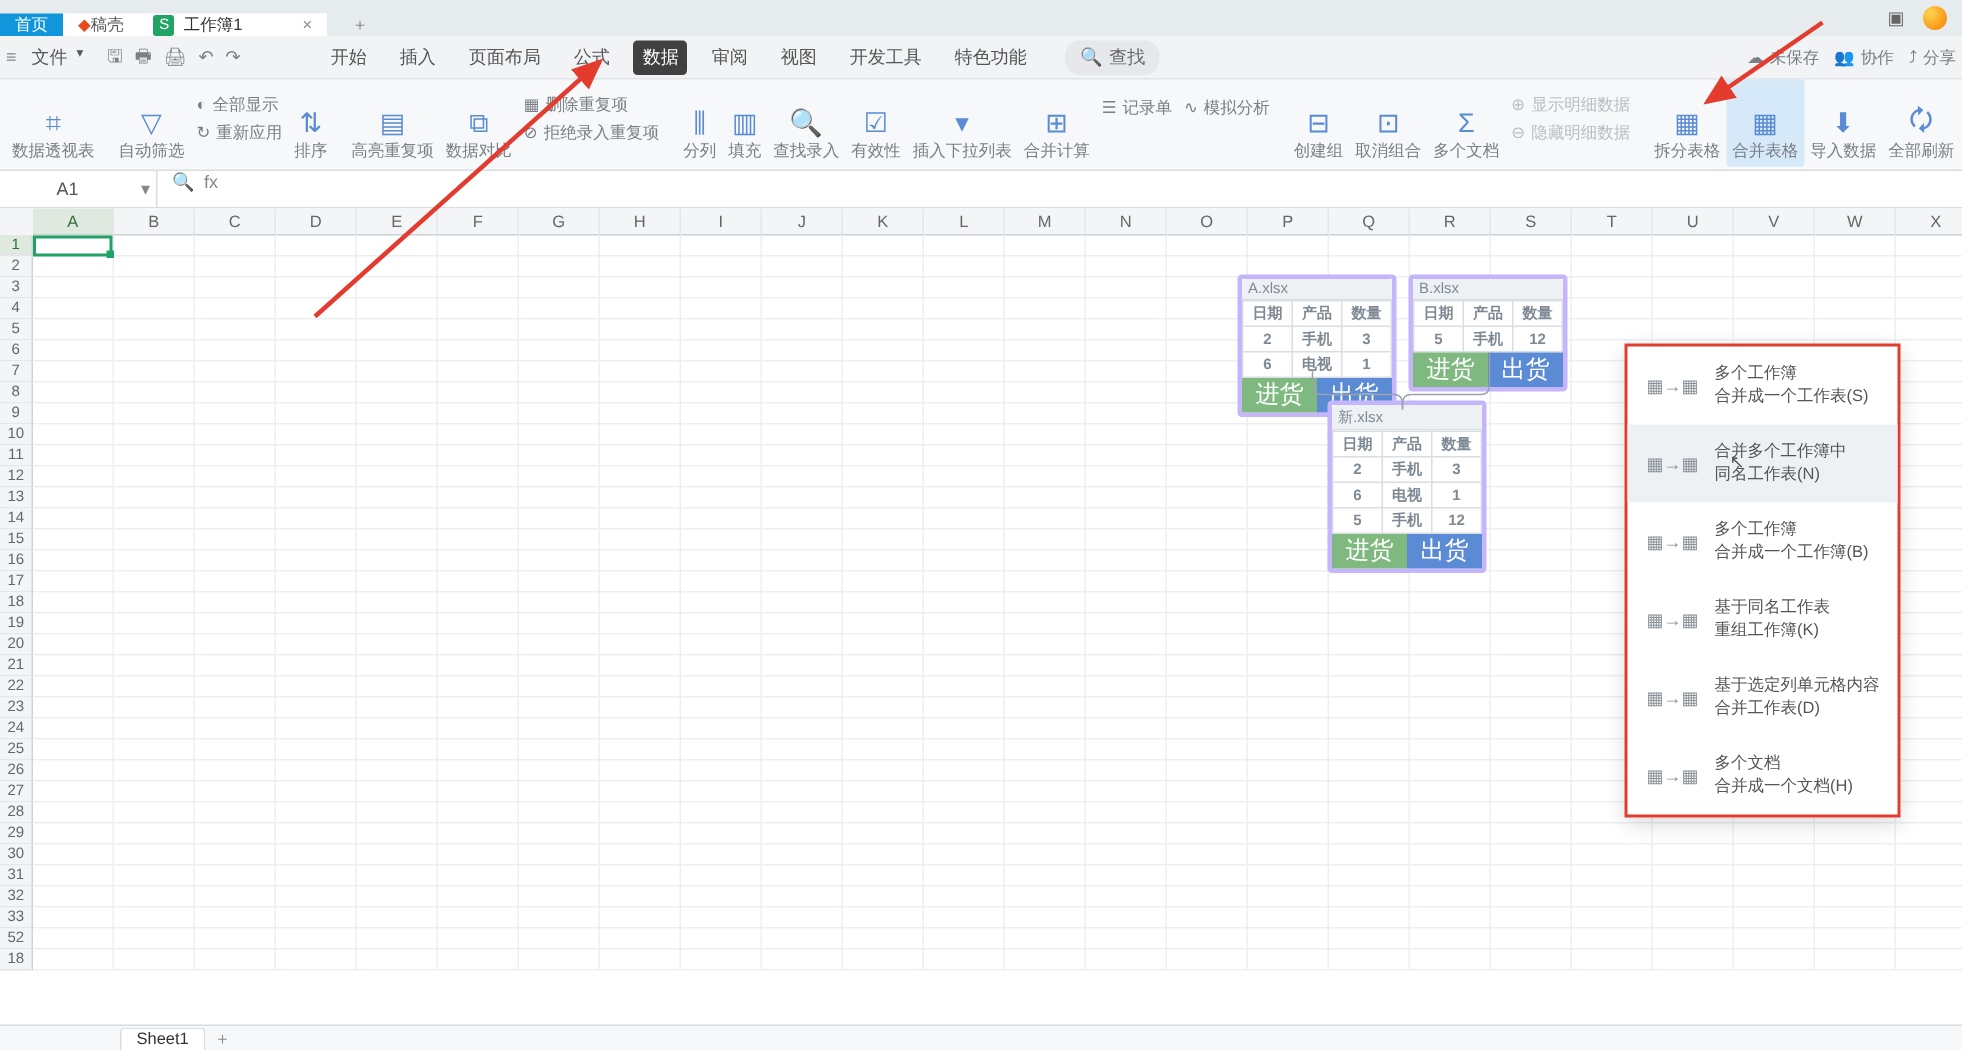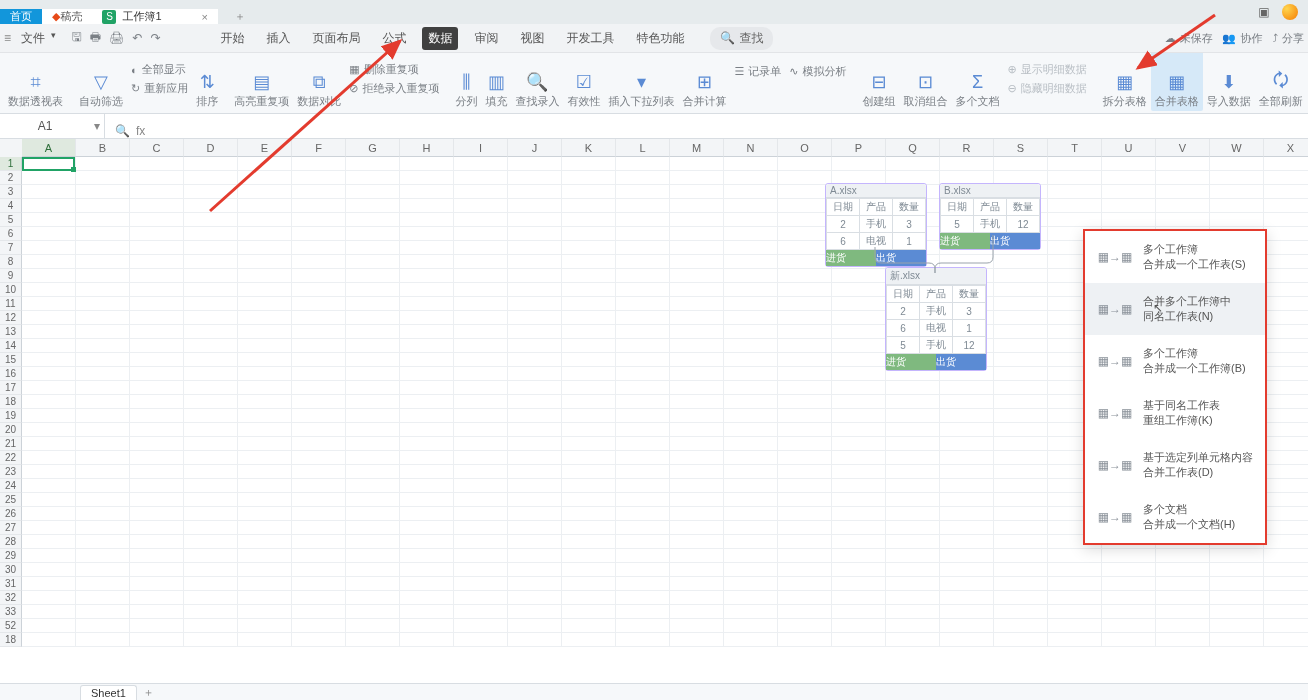--- a/index.html
+++ b/index.html
@@ -25,45 +25,45 @@
 .menubar-right{position:absolute;right:4px;top:0;height:28px;display:flex;align-items:center;gap:10px;color:#7a7f85;font-size:11px}
 .menubar-right .grp{display:flex;align-items:center;gap:4px}
 .ribbon{height:56px;background:#f6f8fa;border-bottom:1px solid #d8dde2;display:flex;align-items:flex-end;padding:2px 4px 2px 4px;color:#7a7f85;font-size:11px;white-space:nowrap;overflow:hidden}
 .rbtn{display:flex;flex-direction:column;align-items:center;justify-content:flex-end;padding:0 4px 4px;height:100%;position:relative}
 .rbtn .ric{font-size:18px;color:#5b8bd4;height:26px;display:flex;align-items:center}
 .rbtn .lbl{line-height:12px;text-align:left}
 .rbtn.sm{flex-direction:column;align-items:flex-start;justify-content:center;height:100%;gap:4px}
 .rbtn.sm .line{display:flex;align-items:center;gap:4px}
 .rbtn.highlight{background:#d6e9f8;border-radius:2px}
 .sep{width:1px;height:40px;background:#dde2e6;margin:0 4px;align-self:center}
-.fxbar{height:24px;background:#fff;border-bottom:1px solid #d8dde2;display:flex;align-items:flex-end;color:#555}
+.fxbar{height:24px;background:#fff;border-bottom:1px solid #d8dde2;display:flex;align-items:flex-start;color:#555}
 .namebox{width:90px;border-right:1px solid #d8dde2;height:100%;display:flex;align-items:center;justify-content:center;position:relative;padding-right:14px}
 .namebox .dd{position:absolute;right:4px;color:#888}
 .fxzone{display:flex;align-items:center;gap:6px;padding:0 10px;color:#888}
 .grid-area{position:relative;background:#fff}
 .colhead{display:flex;position:absolute;left:22px;top:0;height:18px}
 .colhead .ch{width:53px;text-align:center;color:#666;font-size:11px;border-right:1px solid #e4e7ea;border-bottom:1px solid #ccd2d8;background:#f3f5f7;line-height:18px}
 .corner{position:absolute;left:0;top:0;width:22px;height:18px;border-right:1px solid #ccd2d8;border-bottom:1px solid #ccd2d8;background:#f3f5f7}
 .rowheads{position:absolute;left:0;top:18px;width:22px}
 .rowheads .rh{height:13px;line-height:13px;text-align:center;color:#666;font-size:10px;border-bottom:1px solid #e4e7ea;border-right:1px solid #ccd2d8;background:#f3f5f7}
 .cells{position:absolute;left:22px;top:18px}
 .cells .row{display:flex}
 .cells .cell{width:53px;height:13px;border-right:1px solid #eceff2;border-bottom:1px solid #eceff2}
 .active-cell{position:absolute;border:2px solid #21a366;width:53px;height:14px;left:22px;top:18px;box-sizing:border-box;pointer-events:none}
 .active-cell::after{content:"";position:absolute;right:-3px;bottom:-3px;width:5px;height:5px;background:#21a366}
 .colhead .ch.sel,.rowheads .rh.sel{background:#dfe9df;color:#2f6f3b;font-weight:500}
 .arrow{position:absolute;pointer-events:none}
 .arrow svg{overflow:visible}
 .preview{position:absolute;left:815px;top:38px;width:260px;height:190px;pointer-events:none;color:#7f8a94;font-size:10px}
-.mini{position:absolute;border:1px solid #c4b5fd;border-radius:3px;background:#fff}
+.mini{position:absolute;border:3px solid #c4b5fd;border-radius:3px;background:#fff}
 .mini .ttl{background:#eef1f4;font-size:10px;padding:1px 4px;border-bottom:1px solid #d9dee3;border-radius:3px 3px 0 0}
 .mini table{border-collapse:collapse;width:100%}
-.mini td,.mini th{border:1px solid #d9dee3;font-size:10px;padding:1px 4px;text-align:center;color:#7f8a94;font-weight:normal}
+.mini td,.mini th{border:1px solid #d9dee3;font-size:10px;padding:1px 4px;text-align:center;color:#7f8a94;font-weight:bold}
 .mini .ft{display:flex}
-.mini .ft span{flex:1;font-size:10px;color:#fff;padding:1px 0}
+.mini .ft span{flex:1;text-align:center;font-size:16px;color:#fff;padding:1px 0}
 .dropdown{position:absolute;left:1083px;top:90px;width:180px;background:#fff;border:2px solid #e33b2e;box-shadow:0 4px 14px rgba(0,0,0,.15)}
 .dd-item{display:flex;align-items:center;gap:8px;padding:10px 10px}
 .dd-item.hover{background:#eef1f4}
 .dd-ico{width:40px;height:32px;display:flex;align-items:center;justify-content:center;color:#8a9199}
 .dd-txt{font-size:11px;color:#555;line-height:15px}
 .cursor{position:absolute;left:1153px;top:162px;font-size:12px;color:#555}
 .sheet-tabs{position:absolute;left:0;bottom:0;right:0;height:16px;border-top:1px solid #d8dde2;background:#f6f8fa;display:flex;align-items:center;font-size:11px;color:#888;padding-left:80px}
 .sheet-tabs .st{background:#fff;border:1px solid #d8dde2;border-bottom:none;padding:1px 10px;color:#333;border-radius:3px 3px 0 0}
 .drop-caret{font-size:9px;margin-left:2px}
 </style>

